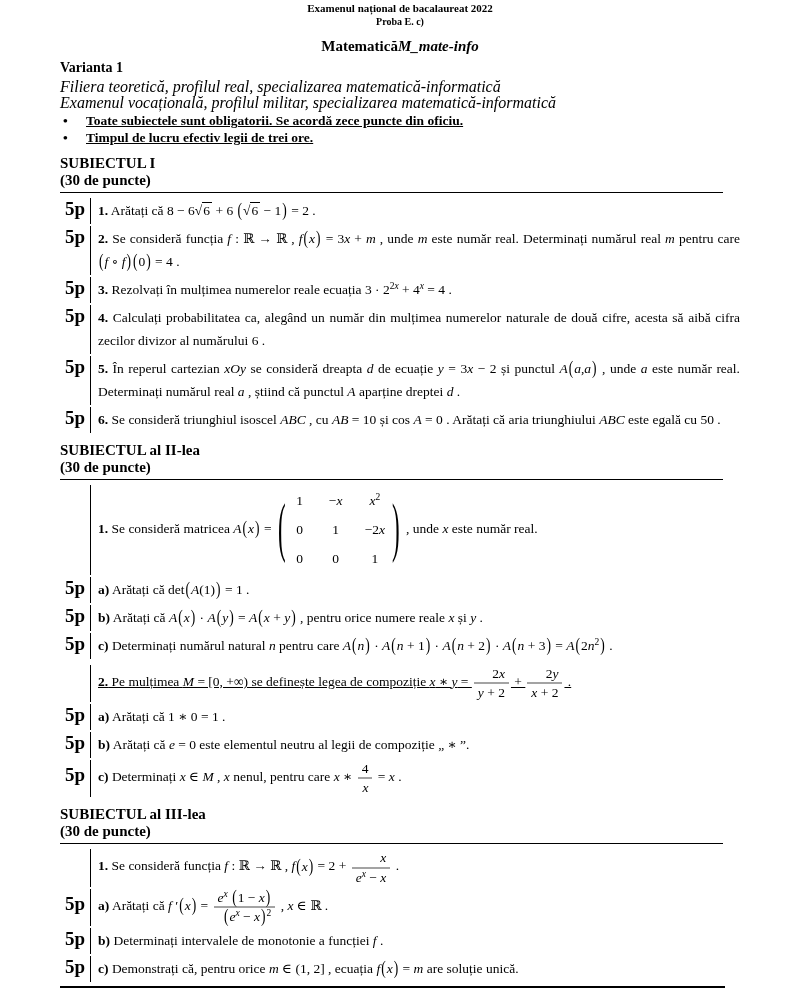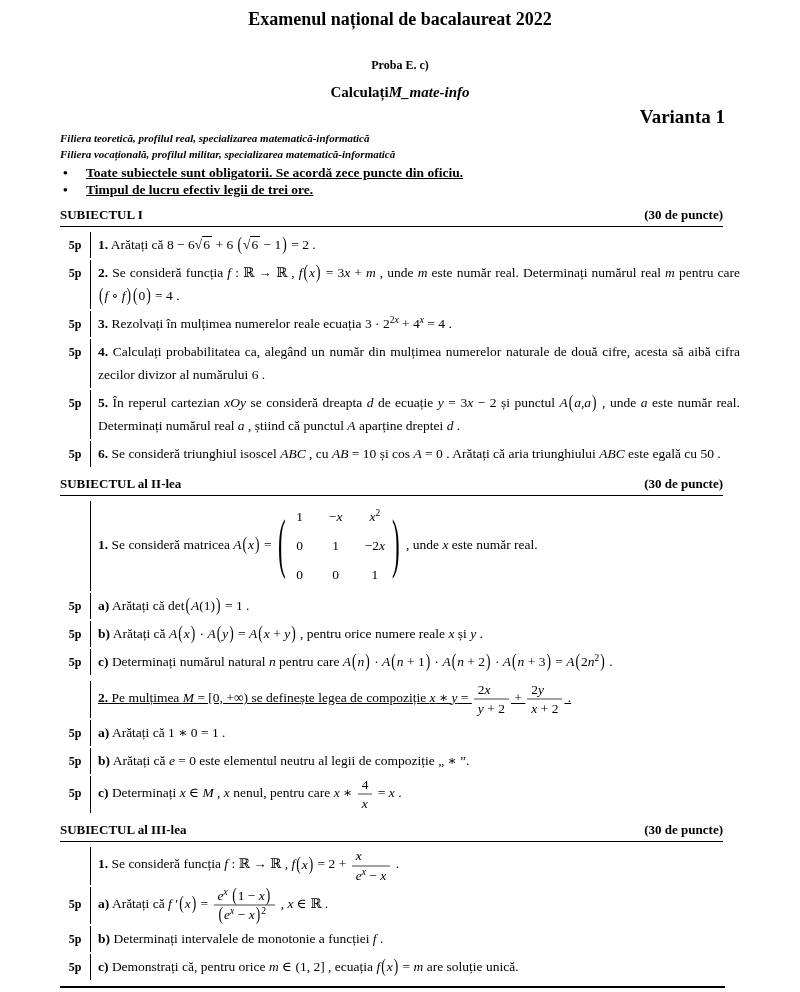--- a/index.html
+++ b/index.html
@@ -4,68 +4,68 @@
 <style>
   html,body{margin:0;padding:0;background:#fff;}
   .page{
     position:relative; width:800px; height:992px; overflow:hidden;
     background:#fff; color:#000;
     font-family:"Liberation Serif","DejaVu Serif","DejaVu Sans",serif;
     font-size:13.5px;
   }
   .content{margin:0 60px; width:680px;}
   .hdr{text-align:center; font-weight:bold;}
-  .title{font-size:18px; padding-top:9px;}
-  .proba{font-size:12px; margin-top:28px;}
+  .title{font-size:11px; padding-top:2px;}
+  .proba{font-size:10px; margin-top:2px;}
   .subj{font-size:15px; margin-top:11px;}
   .subj .code{font-style:italic; }
-  .varianta{text-align:right; font-weight:bold; font-size:19px; margin-top:5px; padding-right:15px;}
-  .filiera{font-weight:bold; font-style:italic; font-size:11px; line-height:15.5px;}
+  .varianta{font-weight:bold; font-size:14px; margin-top:5px; padding-right:15px;}
+  .filiera{font-weight:normal; font-style:italic; font-size:16px; line-height:15.5px;}
   .f1{margin-top:3px;}
   .bullets{margin-top:3px;}
   .bullet{display:flex; font-weight:bold; line-height:16.5px;}
   .blt{width:23px; flex:none; padding-left:3px;}
   .btxt{flex:1;text-decoration:underline;}
   .section{margin-top:9px;}
-  .sechead{display:flex; justify-content:space-between; align-items:baseline;
-    font-weight:bold; font-size:13px; width:663px;}
+  .sechead{display:flex; justify-content:flex-end; align-items:baseline;
+    font-weight:bold; font-size:15px; width:663px;flex-direction:column;}
   .secrule{width:663px; border-bottom:1.8px solid #000; margin:3px 0 5px;}
   .prow{display:flex; align-items:baseline; margin-bottom:2px;}
-  .pcell{width:30px; flex:none; font-weight:bold; text-align:center; font-size:12px;}
+  .pcell{width:30px; flex:none; font-weight:bold; text-align:center; font-size:19px;}
   .bcell{flex:1; border-left:1.4px solid #000; padding:1px 0 2px 7px; text-align:justify; line-height:23px;}
   .mt{margin-top:6px;text-decoration:underline;}
   .bd{font-weight:bold;}
   .it{font-style:italic;}
   sup.sp{font-size:9.5px; line-height:0;}
-  .frac{display:inline-block; vertical-align:middle; text-align:left; line-height:1.12; margin:0 2px;}
+  .frac{display:inline-block; vertical-align:middle; text-align:right; line-height:1.12; margin:0 2px;}
   .fn{display:block; padding:0 4px 1px;}
   .fd{display:block; border-top:2px solid #a3a3a3; padding:1px 4px 0;}
   .sqrt{white-space:nowrap;}
   .radc{border-top:1px solid #000; padding:0 2px 0 1px;}
   .pargrp{white-space:nowrap;}
   .bigp{display:inline-block; transform:scaleY(1.45); transform-origin:50% 58%; padding:0 1px;}
   .matwrap{display:inline-flex; align-items:center; vertical-align:middle; margin:0 3px;}
   .matp{display:inline-block; font-size:23px; transform:scaleY(2.85); transform-origin:50% 55%; font-weight:400;}
   .mat{display:inline-grid; grid-template-columns:repeat(3,auto); column-gap:22px; row-gap:6px; text-align:center; margin:0 7px; padding:3px 0;}
   .mc{min-width:14px;}
   .botrule{position:absolute; left:60px; bottom:4px; width:665px; border-bottom:2.6px solid #000;}
 </style>
 </head>
 <body>
 
 <div class="page">
   <div class="content">
     <div class="hdr title">Examenul național de bacalaureat 2022</div>
     <div class="hdr proba">Proba E. c)</div>
     <div class="hdr subj">
-      <span>Calculați</span><span class="code">M_mate-info</span>
+      <span>Matematică</span><span class="code">M_mate-info</span>
     </div>
     <div class="varianta">Varianta 1</div>
     <div class="filiera f1">Filiera teoretică, profilul real, specializarea matematică-informatică</div>
-    <div class="filiera">Filiera vocațională, profilul militar, specializarea matematică-informatică</div>
+    <div class="filiera">Examenul vocațională, profilul militar, specializarea matematică-informatică</div>
     <div class="bullets">
       <div class="bullet">
         <span class="blt">•</span>
         <span class="btxt">Toate subiectele sunt obligatorii. Se acordă zece puncte din oficiu.</span>
       </div>
       <div class="bullet">
         <span class="blt">•</span>
         <span class="btxt">Timpul de lucru efectiv legii de trei ore.</span>
       </div>
     </div>

